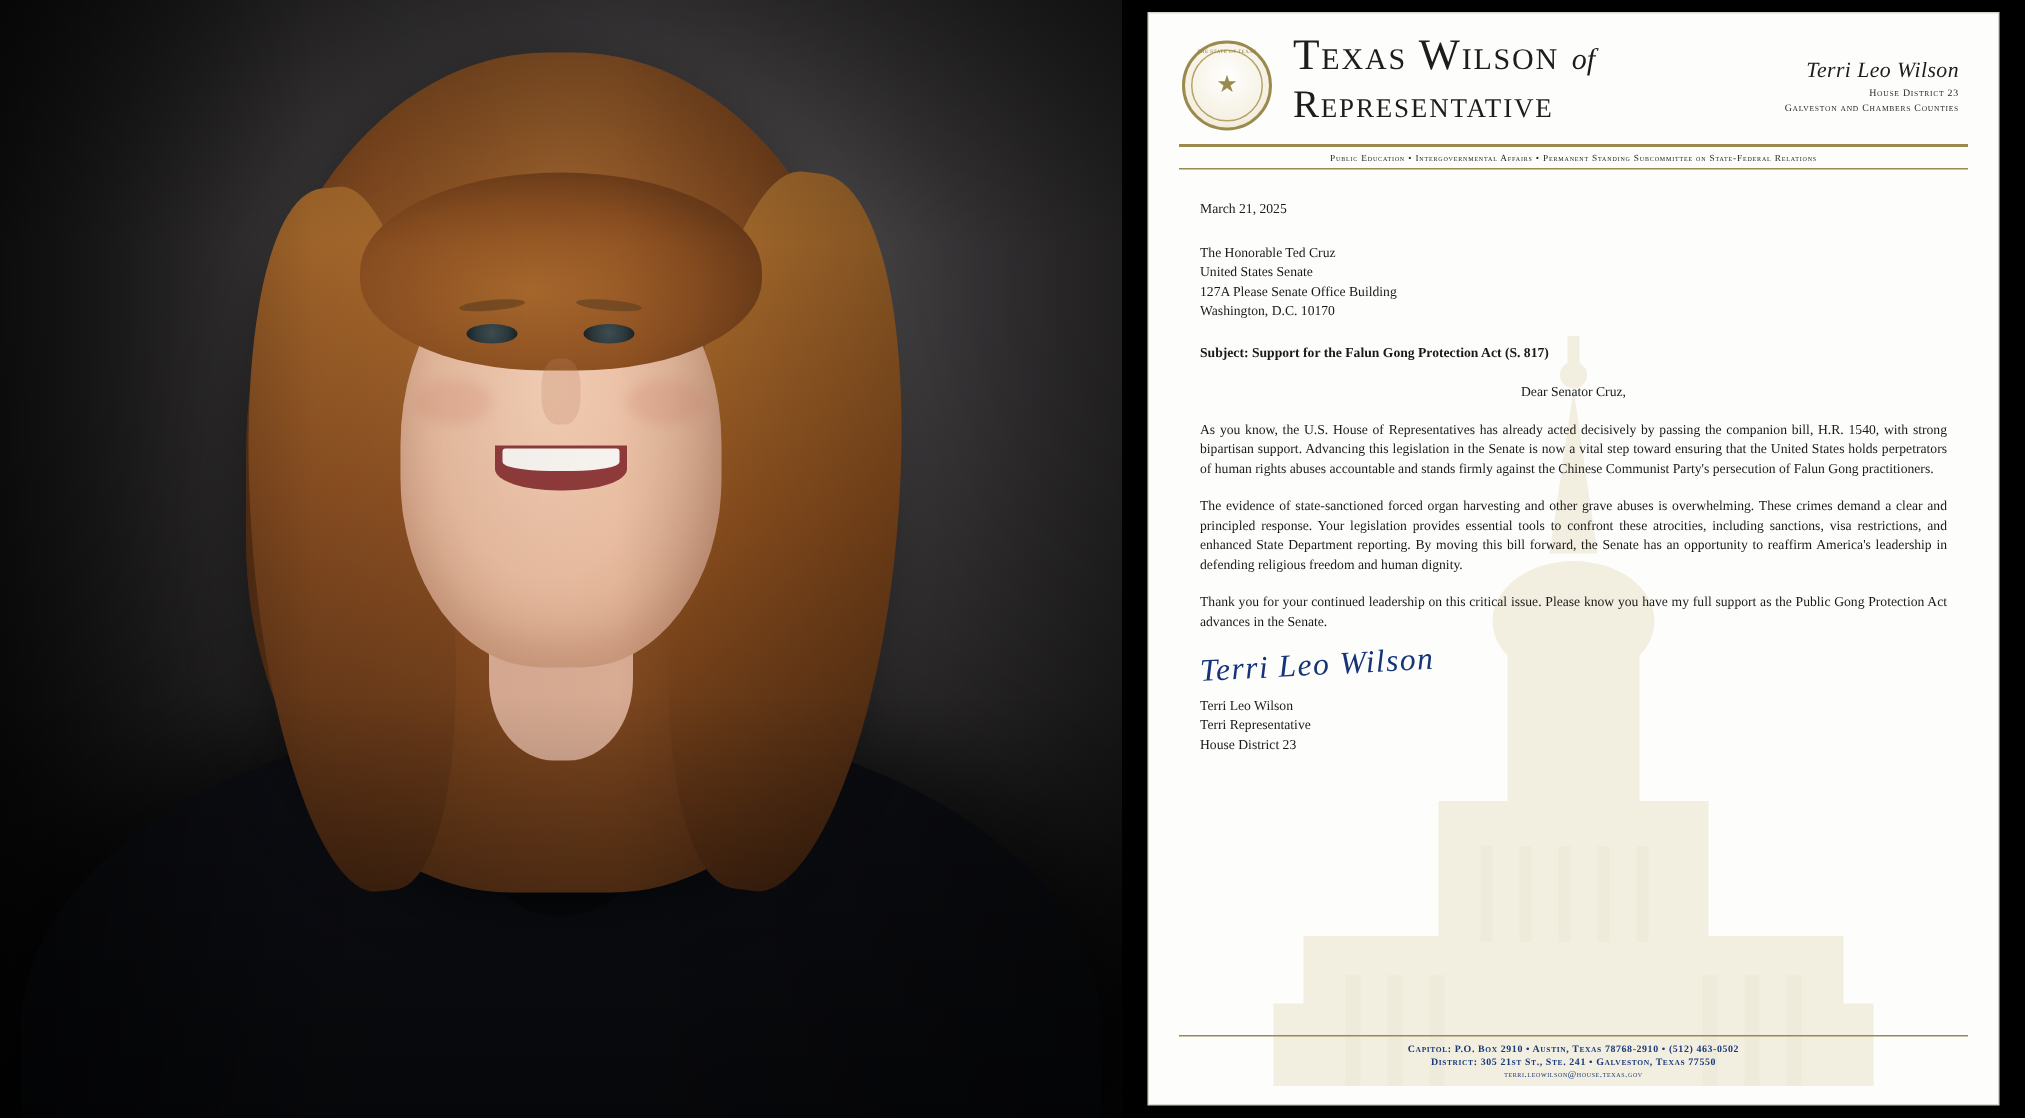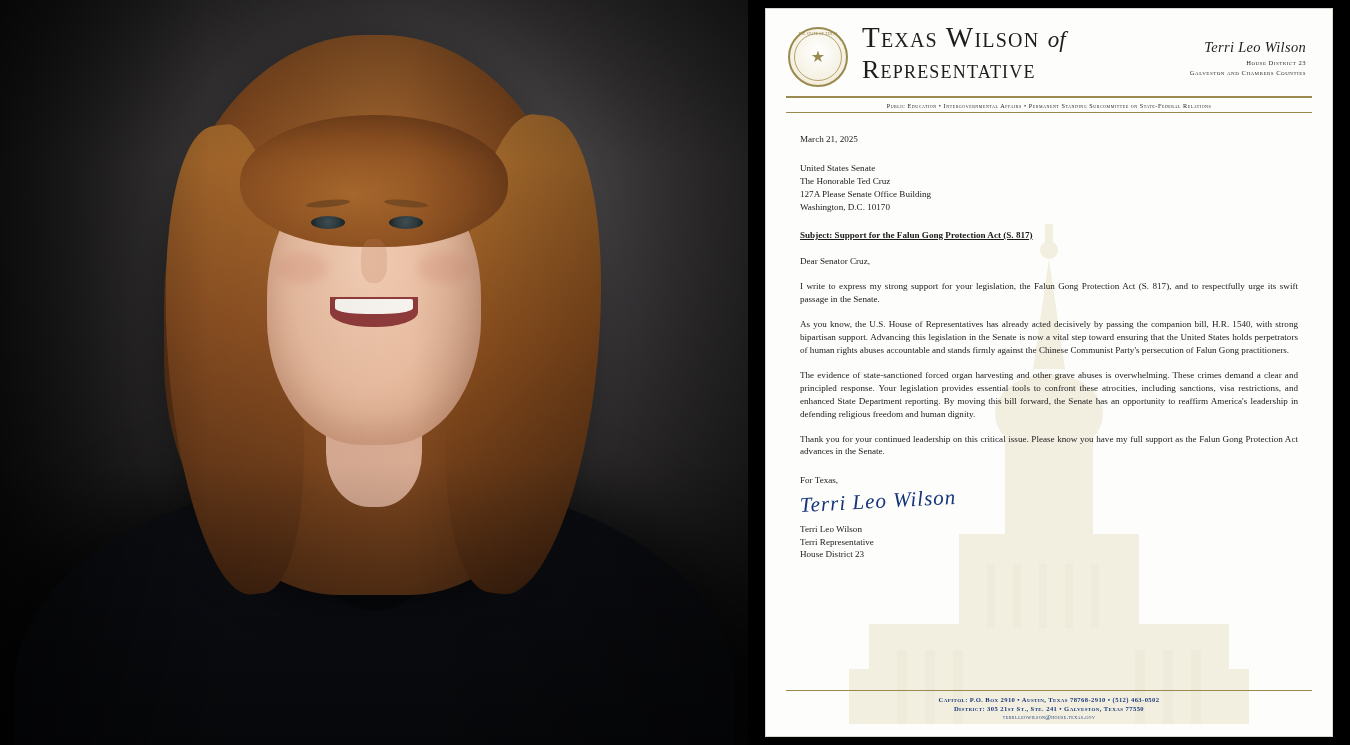--- a/index.html
+++ b/index.html
@@ -68,35 +68,35 @@
   .seal{width:56px;height:56px;flex:0 0 56px;border-radius:50%;
     border:2px solid #9a8a4e;background:radial-gradient(circle at 50% 40%,#fff 0%,#f4efe0 70%,#e6dcc2 100%);
     position:relative;margin-top:4px;}
   .seal .ring{position:absolute;inset:4px;border-radius:50%;border:1px solid #b3a468;}
   .seal .star{position:absolute;left:50%;top:50%;transform:translate(-50%,-50%);
     font-size:16px;color:#9a8a4e;line-height:1;}
   .seal .top-txt{position:absolute;left:0;right:0;top:3px;text-align:center;font-size:3.4px;color:#8c7d44;letter-spacing:.3px;}
   .titleblock{flex:1 1 auto;padding-left:14px;}
   .t1,.t2{font-family:"Liberation Serif",serif;color:#1d1d1d;letter-spacing:1.2px;line-height:1;}
   .t1{font-size:29px;font-variant:small-caps;}
-  .t1 .of{font-style:italic;font-size:23px;font-variant:normal;letter-spacing:0;}
+  .t1 .of{font-style:italic;font-size:20px;font-variant:normal;letter-spacing:0;}
   .t2{font-size:26px;font-variant:small-caps;margin-top:5px;}
   .repblock{text-align:right;flex:0 0 150px;padding-top:16px;}
   .rep-name{font-style:italic;font-size:14.5px;color:#1d1d1d;letter-spacing:.3px;}
   .rep-sub{font-size:6.6px;color:#2a2a2a;font-variant:small-caps;letter-spacing:.5px;margin-top:3px;}
   .rule-wrap{margin:9px 20px 0 20px;}
   .rule-top{height:2px;background:#9a8a4e;}
   .comm{font-size:6.2px;font-variant:small-caps;letter-spacing:.55px;color:#1f1f1f;text-align:center;padding:4px 0 3px;}
   .rule-bot{height:1px;background:#9a8a4e;}
 
   .body{position:relative;padding:20px 34px 0 34px;font-size:9.1px;line-height:1.42;color:#1a1a1a;}
   .date{margin-bottom:16px;}
   .addr div{line-height:1.42;}
-  .subject{font-weight:bold;margin:15px 0 14px;text-decoration:underline;}
-  .salut{margin-bottom:12px;}
+  .subject{font-weight:bold;margin:15px 0 14px;}
+  .salut{margin-bottom:12px;text-align:center;}
   .body p{margin:0 0 12px;text-align:justify;}
   .closing{margin-top:16px;}
   .sig{font-family:"Liberation Serif",serif;font-style:italic;font-size:21px;color:#15347a;
     margin:4px 0 2px;letter-spacing:1px;transform:rotate(-3deg);transform-origin:left center;}
   .signblock div{line-height:1.4;}
 
   .footer{position:absolute;left:20px;right:20px;bottom:16px;text-align:center;}
   .rule-f{height:1px;background:#9a8a4e;margin-bottom:5px;}
   .f1,.f2,.f3{font-variant:small-caps;letter-spacing:.4px;color:#1a3a7a;}
   .f1{font-size:6.6px;font-weight:bold;}
@@ -186,35 +186,33 @@
       <div class="rule-wrap">
         <div class="rule-top"></div>
         <div class="comm">Public Education • Intergovernmental Affairs • Permanent Standing Subcommittee on State-Federal Relations</div>
         <div class="rule-bot"></div>
       </div>
 
       <div class="body">
         <div class="date">March 21, 2025</div>
 
         <div class="addr">
+          <div>The Honorable Ted Cruz</div>
           <div>United States Senate</div>
-          <div>The Honorable Ted Cruz</div>
           <div>127A Please Senate Office Building</div>
           <div>Washington, D.C. 10170</div>
         </div>
 
         <div class="subject">Subject: Support for the Falun Gong Protection Act (S. 817)</div>
         <div class="salut">Dear Senator Cruz,</div>
 
-        <p>I write to express my strong support for your legislation, the Falun Gong Protection Act (S. 817), and to respectfully urge its swift passage in the Senate.</p>
         <p>As you know, the U.S. House of Representatives has already acted decisively by passing the companion bill, H.R. 1540, with strong bipartisan support. Advancing this legislation in the Senate is now a vital step toward ensuring that the United States holds perpetrators of human rights abuses accountable and stands firmly against the Chinese Communist Party's persecution of Falun Gong practitioners.</p>
         <p>The evidence of state-sanctioned forced organ harvesting and other grave abuses is overwhelming. These crimes demand a clear and principled response. Your legislation provides essential tools to confront these atrocities, including sanctions, visa restrictions, and enhanced State Department reporting. By moving this bill forward, the Senate has an opportunity to reaffirm America's leadership in defending religious freedom and human dignity.</p>
-        <p>Thank you for your continued leadership on this critical issue. Please know you have my full support as the Falun Gong Protection Act advances in the Senate.</p>
-
-        <div class="closing">For Texas,</div>
+        <p>Thank you for your continued leadership on this critical issue. Please know you have my full support as the Public Gong Protection Act advances in the Senate.</p>
+
         <div class="sig">Terri Leo Wilson</div>
         <div class="signblock">
           <div>Terri Leo Wilson</div>
           <div>Terri Representative</div>
           <div>House District 23</div>
         </div>
       </div>
 
       <div class="footer">
         <div class="rule-f"></div>

